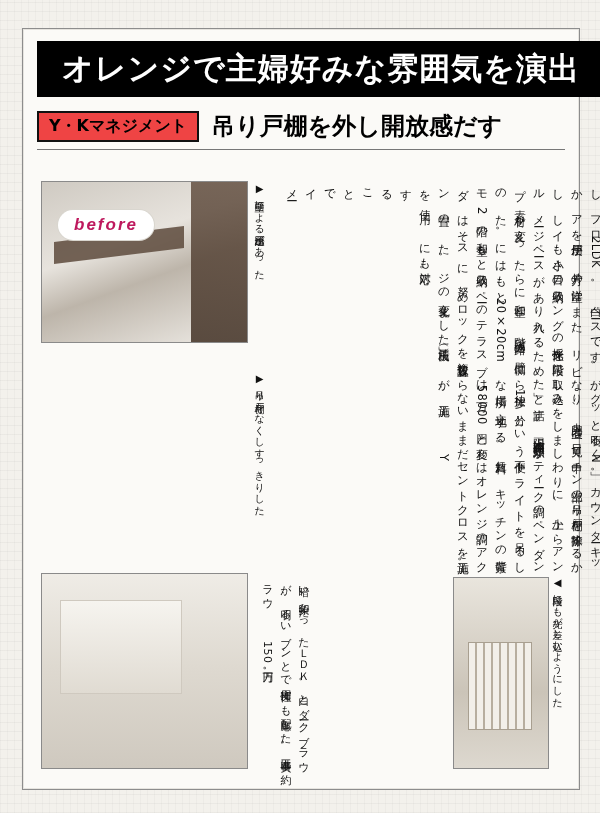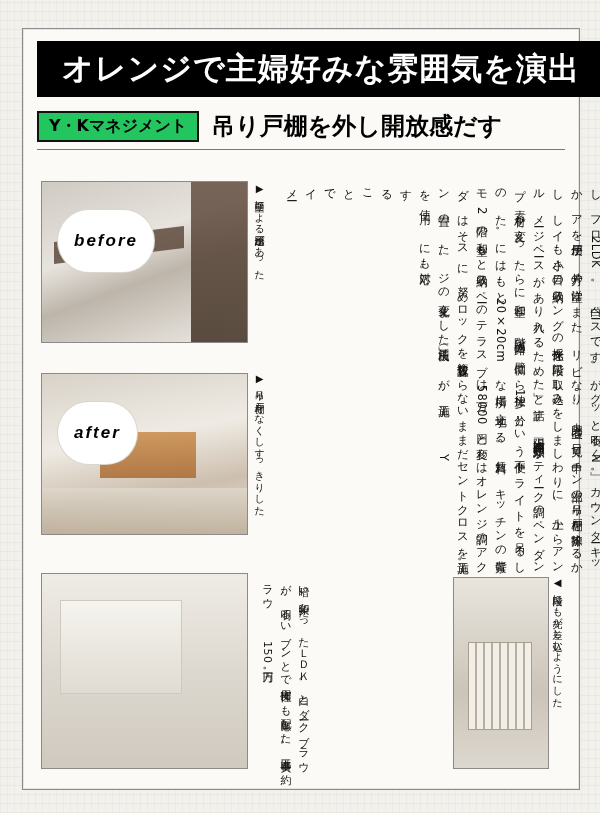--- a/index.html
+++ b/index.html
@@ -67,21 +67,21 @@
     width: 528px;
     height: 34px;
     display: flex;
     align-items: center;
   }
   .company-box {
     border: 2px solid #111;
     padding: 3px 10px;
     font-size: 16px;
     font-weight: bold;
-    background: #22c55e;
+    background: #ef4444;
     white-space: nowrap;
     font-family: "DejaVu Sans", "Liberation Sans", sans-serif;
   }
   .subhead-text {
     margin-left: 12px;
     font-size: 24px;
     font-weight: bold;
     white-space: nowrap;
     font-family: "DejaVu Sans", "Liberation Sans", sans-serif;
   }
@@ -142,26 +142,26 @@
     left: 0; bottom: 0; width: 100%; height: 46px;
     background: linear-gradient(180deg,#ded7cb,#bdae99);
     opacity: .9;
   }
   .photo-label {
     position: absolute;
     left: 16px;
     top: 28px;
     background: #ffffff;
     border-radius: 40px;
-    padding: 21px 16px;
+    padding: 5px 16px;
     font-size: 17px;
     font-weight: bold;
     letter-spacing: 2px;
     font-style: italic;
-    color: #000000;
+    color: #be185d;
     z-index: 3;
     box-shadow: 0 0 0 1px #d9d6cf;
   }
   .photo-gap { height: 30px; }
 
   .cap-v {
     position: absolute;
     writing-mode: vertical-rl;
     font-size: 10px;
     line-height: 13px;
@@ -265,23 +265,20 @@
       <div class="company-box">Y・Kマネジメント</div>
       <div class="subhead-text">吊り戸棚を外し開放感だす</div>
     </div>
     <div class="rule"></div>
 
     <div class="photo-col">
       <div class="photo before">
         <div class="photo-label">before</div>
       </div>
       <div class="photo-gap"></div>
-      <div class="photo after">
-        <div class="photo-label">after</div>
-      </div>
       <div class="cap-v cap-before">▶壁面による圧迫感があった</div>
       <div class="cap-v cap-after">▶吊り戸棚をなくしすっきりした</div>
     </div>
 
     <div class="photo3"></div>
 
     <div class="photo4"></div>
     <div class="cap-stair">◀階段にも光が差し込むようにした</div>
 
     <div class="body-text body-top">

